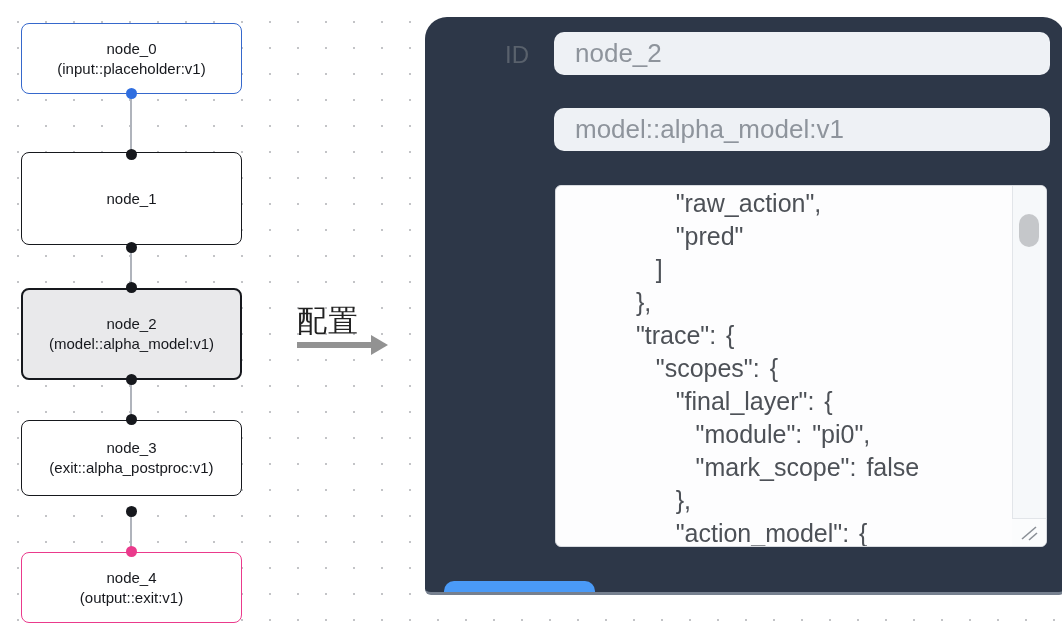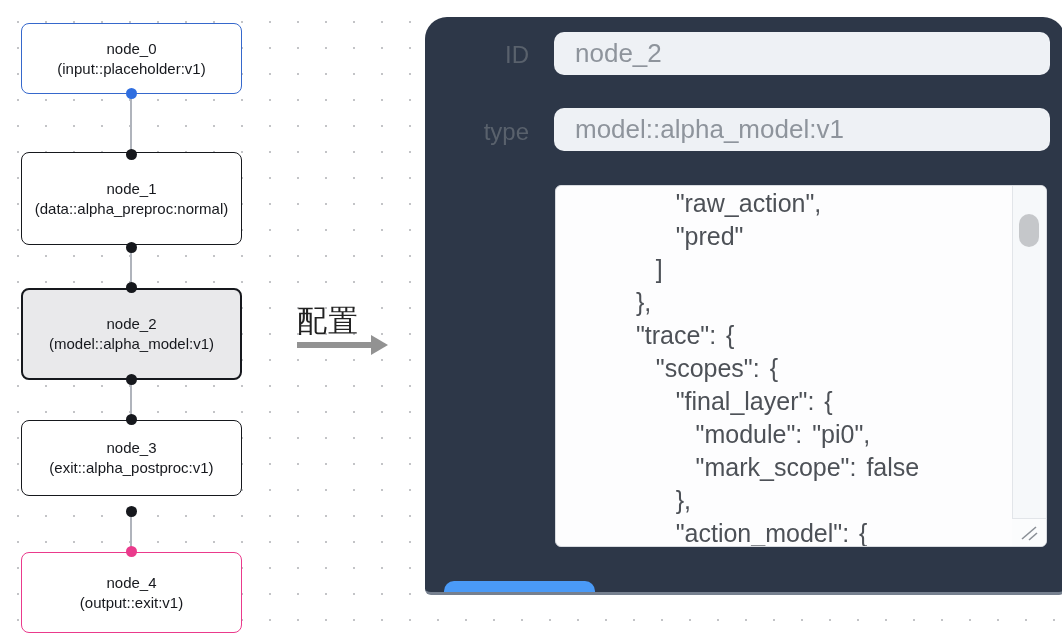--- a/index.html
+++ b/index.html
@@ -21,21 +21,21 @@
     position:absolute;left:21px;width:221px;box-sizing:border-box;
     background:#ffffff;border:1.5px solid #16181d;border-radius:8px;
     display:flex;flex-direction:column;justify-content:center;align-items:center;
     text-align:center;font-size:15px;line-height:20px;color:#16181d;
     padding:0 10px;word-break:break-all;
   }
   .node-0{top:23px;height:71px;border-color:#3668cc;}
   .node-1{top:152px;height:93px;}
   .node-2{top:288px;height:92px;background:#e9e9eb;border-width:2px;}
   .node-3{top:420px;height:76px;}
-  .node-4{top:552px;height:81px;border-color:#ea3a8c;}
+  .node-4{top:552px;height:71px;border-color:#ea3a8c;}
   .handle{
     position:absolute;left:126px;width:11px;height:11px;border-radius:50%;
     background:#16181d;
   }
   .handle.blue{background:#2f6ee0;}
   .handle.pink{background:#ea3a8c;}
   .edge{
     position:absolute;left:130px;width:2px;background:#b0b4bc;
   }
 
@@ -109,21 +109,20 @@
 <div class="edge" style="top:248px;height:40px;"></div>
 <div class="edge" style="top:380px;height:40px;"></div>
 <div class="edge" style="top:512px;height:40px;"></div>
 
 <div class="node node-0">
   <div>node_0</div>
   <div>(input::placeholder:v1)</div>
 </div>
 <div class="node node-1">
   <div>node_1</div>
-  <div>(data::alpha_preproc:normal)</div>
 </div>
 <div class="node node-2">
   <div>node_2</div>
   <div>(model::alpha_model:v1)</div>
 </div>
 <div class="node node-3">
   <div>node_3</div>
   <div>(exit::alpha_postproc:v1)</div>
 </div>
 <div class="node node-4">
@@ -140,21 +139,20 @@
 <div class="handle" style="top:506px;"></div>
 <div class="handle pink" style="top:546px;"></div>
 
 <div class="cfg-label">配置</div>
 <div class="arrow-line"></div>
 <div class="arrow-head"></div>
 
 <div class="panel">
   <div class="field-label lbl-id">ID</div>
   <input class="text-input inp-id" type="text" value="node_2" style="">
-  <div class="field-label lbl-type">type</div>
   <input class="text-input inp-type" type="text" value="model::alpha_model:v1" style="">
 
   <div class="config-box">
     <div class="config-content">      "raw_action",
       "pred"
     ]
   },
   "trace": {
     "scopes": {
       "final_layer": {

